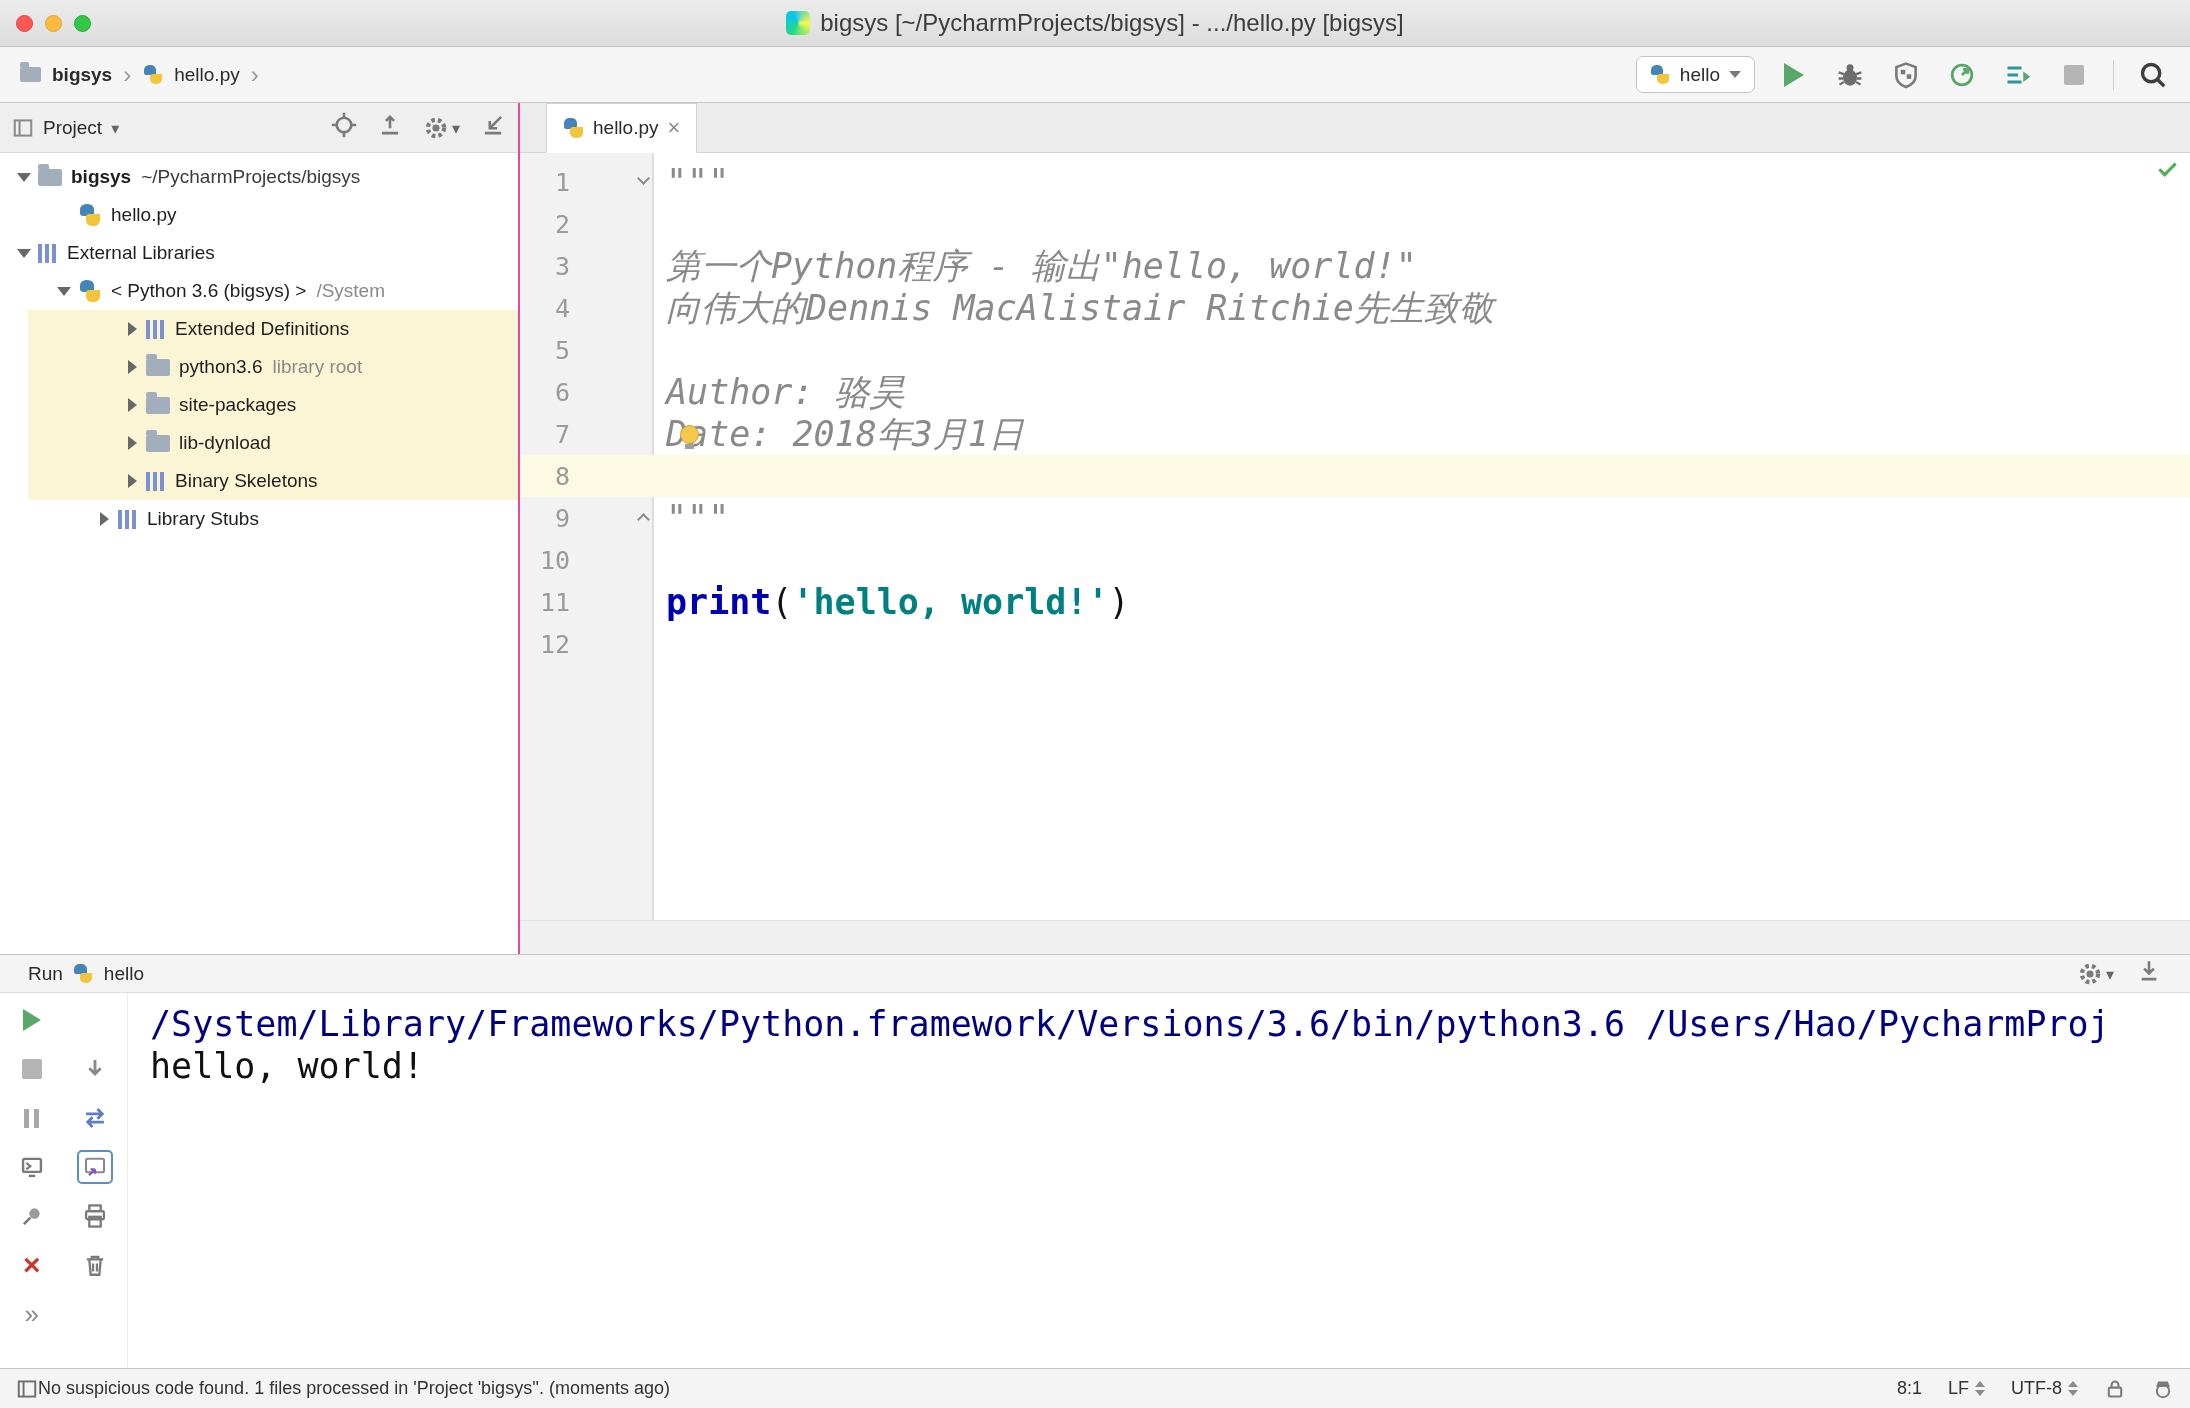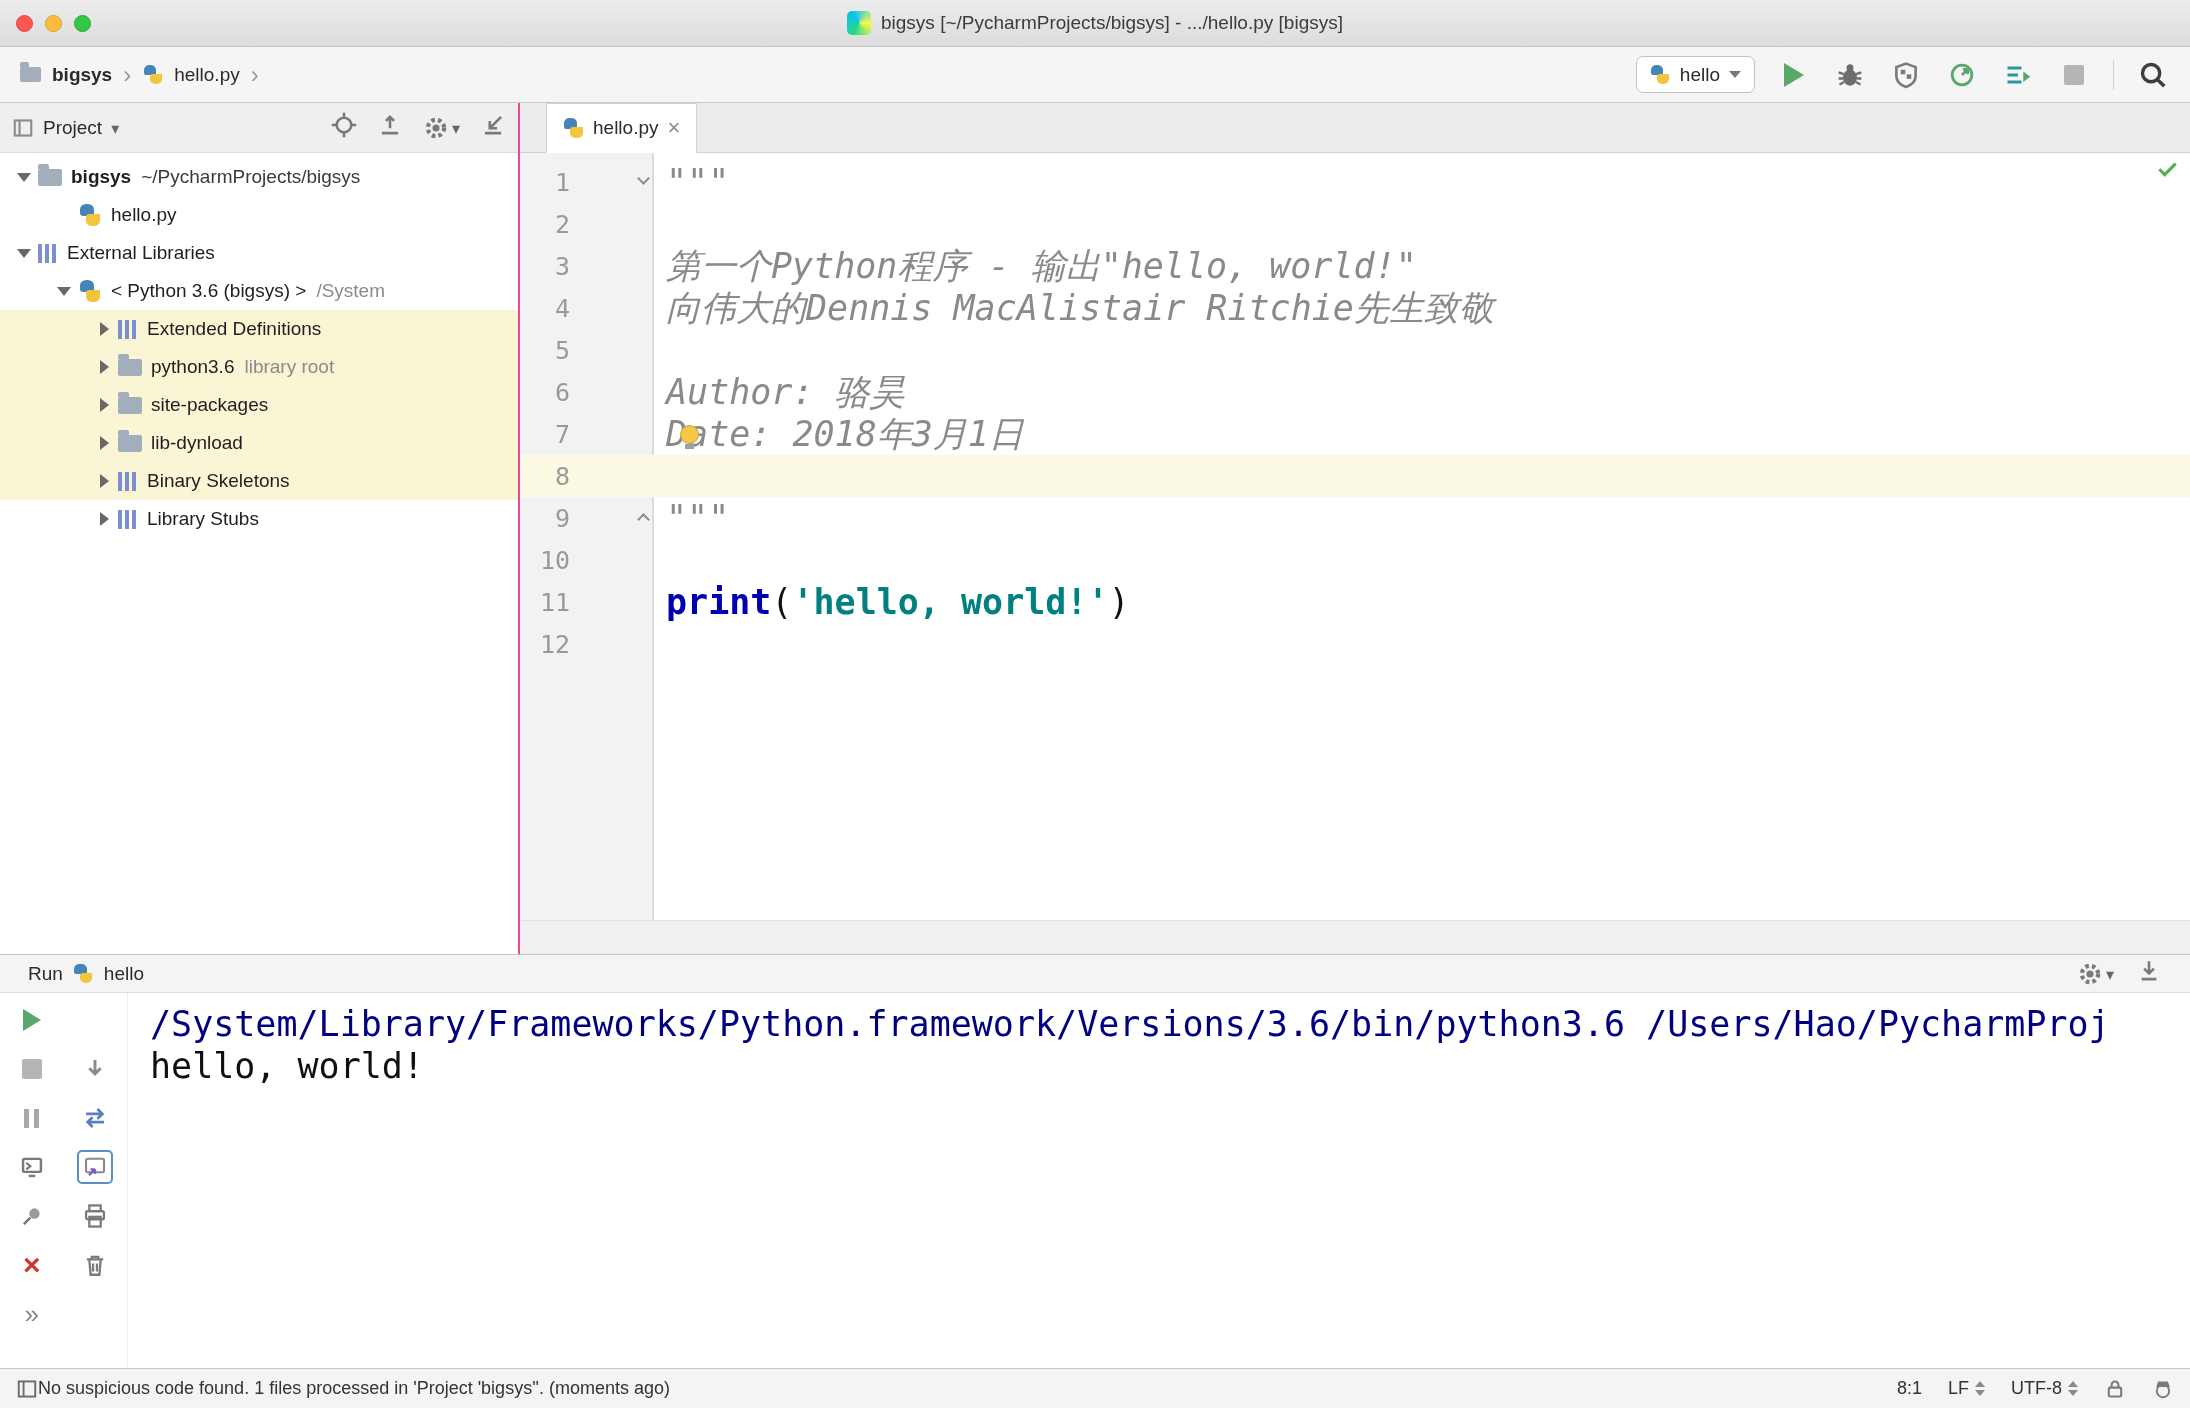--- a/index.html
+++ b/index.html
@@ -9,21 +9,21 @@
 
   
   .titlebar { height:47px; flex:0 0 47px; background:linear-gradient(#ececec,#dcdcdc); border-bottom:1px solid #c2c2c2; position:relative; display:flex; align-items:center; }
   .traffic { display:flex; gap:12px; padding-left:16px; }
   .tl { width:17px; height:17px; border-radius:50%; }
   .tl.red { background:#fc5753; border:1px solid #df4744; }
   .tl.yellow { background:#fdbc40; border:1px solid #de9f34; }
   .tl.green { background:#33c748; border:1px solid #27aa35; }
   .title-center { position:absolute; left:0; right:0; display:flex; justify-content:center; align-items:center; gap:10px; }
   .app-icon { width:24px; height:24px; border-radius:5px; background:conic-gradient(from 210deg,#21d789,#07c3f2,#fcf84a,#21d789); }
-  .title-text { font-size:19px; color:#3c3c3c;text-align:right; }
+  .title-text { font-size:24px; color:#3c3c3c;text-align:right; }
 
   
   .navbar { height:56px; flex:0 0 56px; background:#f5f5f5; border-bottom:1px solid #c9c9c9; display:flex; align-items:center; justify-content:space-between; padding:0 20px; }
   .crumbs { display:flex; align-items:center; gap:11px; font-size:19px; }
   .crumb.bold { font-weight:bold; }
   .chev::before { content:"›"; color:#9a9a9a; font-size:24px; }
   .nav-right { display:flex; align-items:center; gap:22px; }
   .run-config { display:flex; align-items:center; gap:9px; background:#fff; border:1px solid #c2c2c2; border-radius:7px; height:37px; padding:0 13px; font-size:19px; }
   .dd-caret { width:0; height:0; border-left:6px solid transparent; border-right:6px solid transparent; border-top:7px solid #7a7a7a; }
   .nbtn { width:34px; height:34px; display:flex; align-items:center; justify-content:center; }
@@ -45,21 +45,21 @@
 
   
   .main { flex:1; min-height:0; display:flex; }
 
   
   .project-panel { width:520px; flex:0 0 520px; border-right:2px solid #ec4899; display:flex; flex-direction:column; background:#fff; }
   .pp-header { height:50px; flex:0 0 50px; background:#efefef; border-bottom:1px solid #dadada; display:flex; align-items:center; gap:9px; padding:0 12px; font-size:19px; }
   .pp-actions { margin-left:auto; display:flex; gap:20px; align-items:center; }
   .tree { flex:1; overflow:hidden; padding-top:5px; font-size:19px; }
   .tree-row { height:38px; display:flex; align-items:center; white-space:nowrap; }
-  .tree-row.hl { background:#faf5d5; }
+  .tree-row.hl { background:#faf5d5;margin-left:28px; }
   .pl0 { padding-left:10px; } .pl1 { padding-left:50px; } .pl2 { padding-left:90px; }
   .exp { width:28px; flex:0 0 28px; display:flex; justify-content:center; align-items:center; }
   .exp .tri-open { width:0; height:0; border-left:7px solid transparent; border-right:7px solid transparent; border-top:9px solid #686868; }
   .exp .tri-closed { width:0; height:0; border-top:7px solid transparent; border-bottom:7px solid transparent; border-left:9px solid #686868; }
   .tspacer { width:28px; flex:0 0 28px; }
   .ticon { margin-right:9px; }
   .tname { color:#1f1f1f; }
   .tname.b { font-weight:bold; }
   .tsuffix { color:#8a8a8a; margin-left:10px; overflow:hidden; }
   .tsuffix.dark { color:#3a3a3a; }

